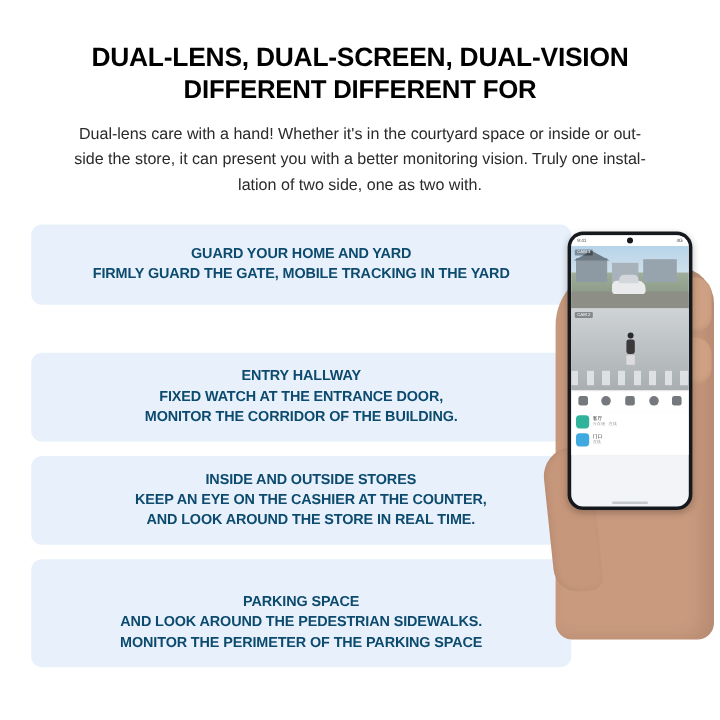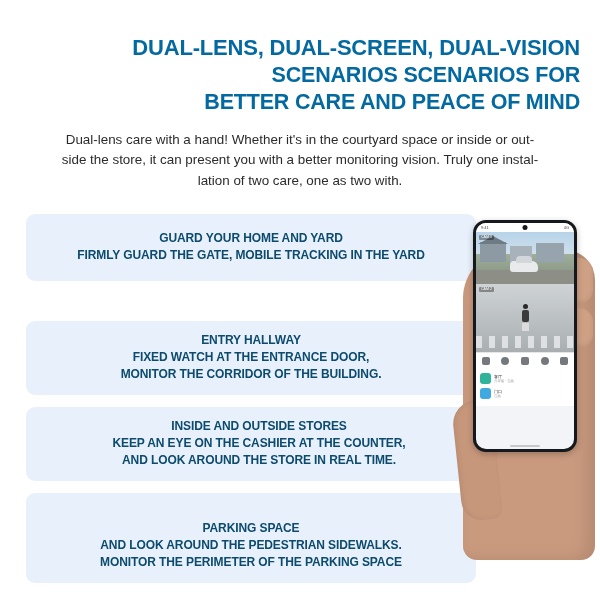--- a/index.html
+++ b/index.html
@@ -27,23 +27,22 @@
   
   .headline {
     text-align: center;
     padding: 34px 20px 0 20px;
   }
   .headline .line {
     font-weight: bold;
     font-size: 21.5px;
     letter-spacing: -0.2px;
     line-height: 1.27;
-    color: #0369a1;
+    color: #000000;
     white-space: nowrap;
-    text-align: right;
   }
   .headline .line.l1 { font-size: 22px; }
   .headline .line.l2 { font-size: 21.5px; }
   .headline .line.l3 { font-size: 21.5px; }
 
   
   .subtext {
     margin: 13px auto 15px auto;
     width: 546px;
     text-align: center;
@@ -250,28 +249,27 @@
     width: 30px; height: 1.6px; background: #c6c9cc; border-radius: 1px;
   }
 </style>
 </head>
 <body>
 
 <div class="page">
 
   <div class="headline">
     <div class="line l1">DUAL-LENS, DUAL-SCREEN, DUAL-VISION</div>
-    <div class="line l2">SCENARIOS SCENARIOS FOR</div>
-    <div class="line l3">BETTER CARE AND PEACE OF MIND</div>
+    <div class="line l2">DIFFERENT DIFFERENT FOR</div>
   </div>
 
   <div class="subtext">
     <div>Dual-lens care with a hand! Whether it's in the courtyard space or inside or out-</div>
     <div>side the store, it can present you with a better monitoring vision. Truly one instal-</div>
-    <div>lation of two care, one as two with.</div>
+    <div>lation of two side, one as two with.</div>
   </div>
 
   <div class="content">
 
     <div class="cards">
 
       <div class="card c1">
         <div class="row">GUARD YOUR HOME AND YARD</div>
         <div class="row">FIRMLY GUARD THE GATE, MOBILE TRACKING IN THE YARD</div>
       </div>

